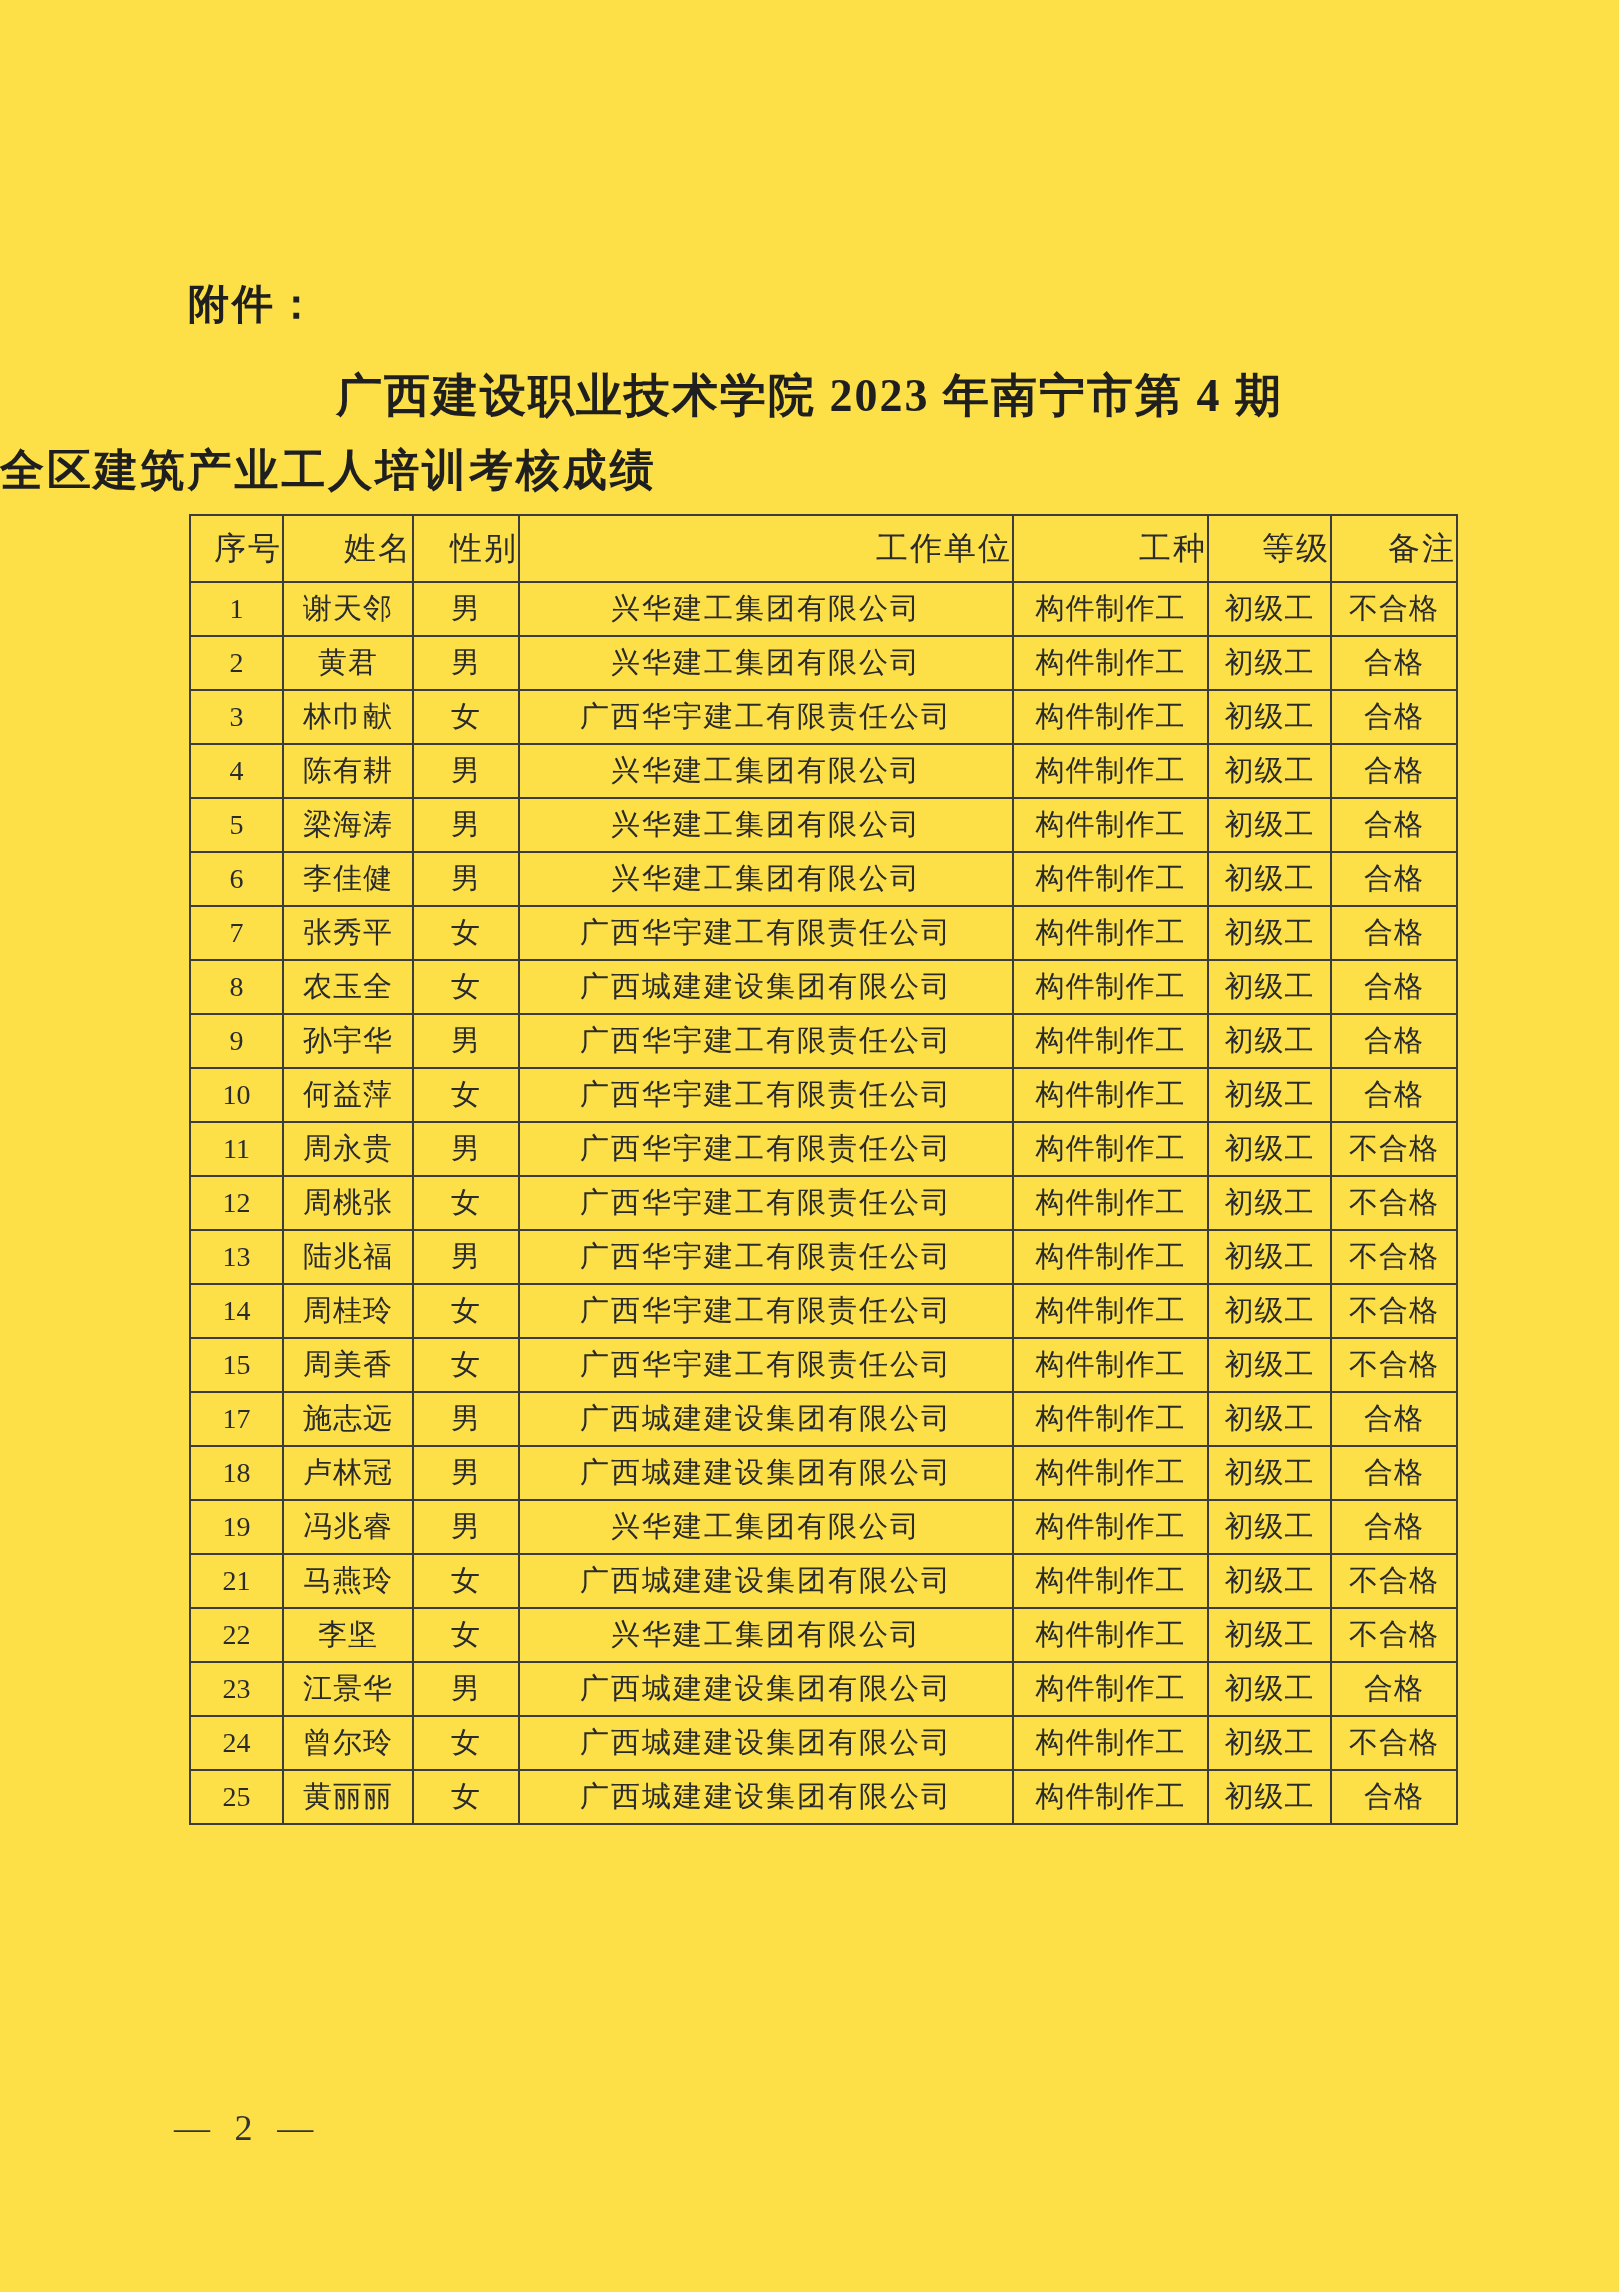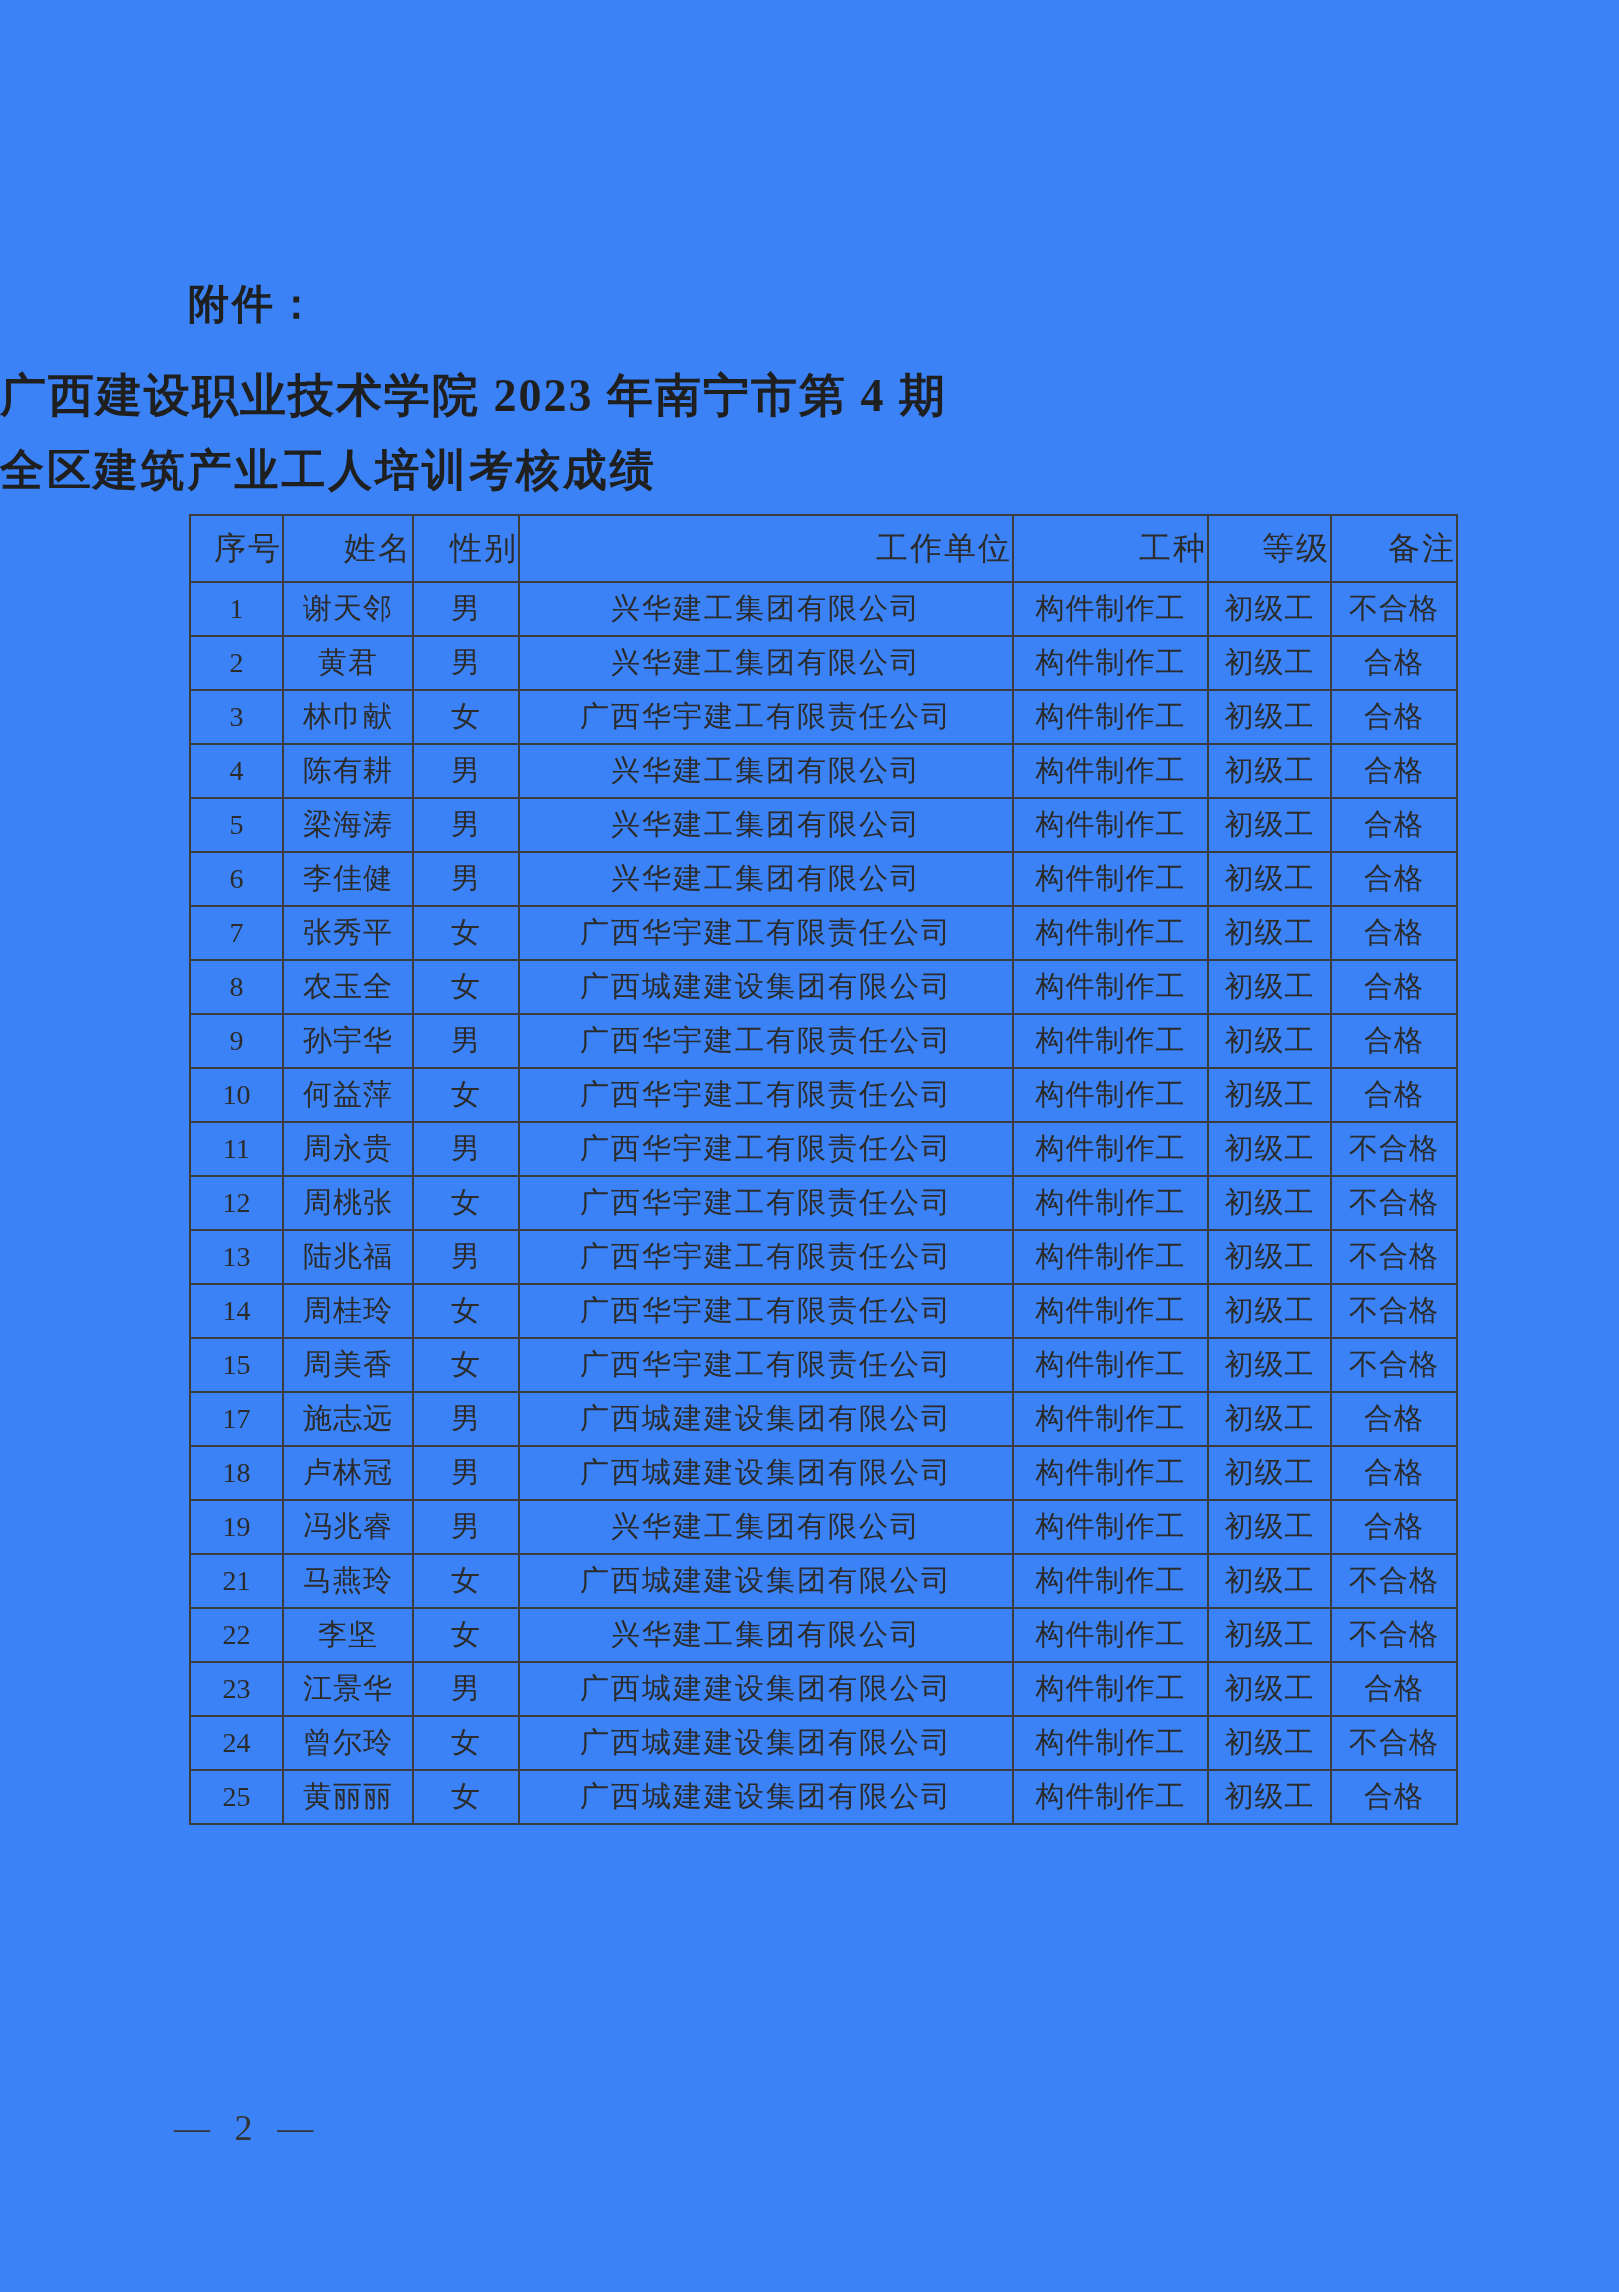--- a/index.html
+++ b/index.html
@@ -5,41 +5,41 @@
   html, body {
     margin: 0;
     padding: 0;
     background: #e8e8e8;
   }
   .page {
     position: relative;
     width: 1619px;
     height: 2293px;
     margin: 0 auto;
-    background: #3b82f6;
+    background: #fde047;
     color: #262626;
     font-family: "Liberation Serif", "DejaVu Serif", serif;
     overflow: hidden;
   }
   .attachment-label {
     position: absolute;
     left: 188px;
     top: 277px;
     font-family: "Liberation Sans", "DejaVu Sans", sans-serif;
     font-weight: 700;
     font-size: 41px;
     letter-spacing: 2.9px;
     color: #1f1f1f;
   }
   .doc-title-1 {
     position: absolute;
     left: 0;
     top: 365px;
     width: 1619px;
-    text-align: left;
+    text-align: center;
     font-size: 46px;
     font-weight: 700;
     letter-spacing: 2px;
     color: #1f1f1f;
     font-family: "Liberation Serif", "DejaVu Serif", serif;
   }
   .doc-title-2 {
     position: absolute;
     left: 0;
     top: 441px;

